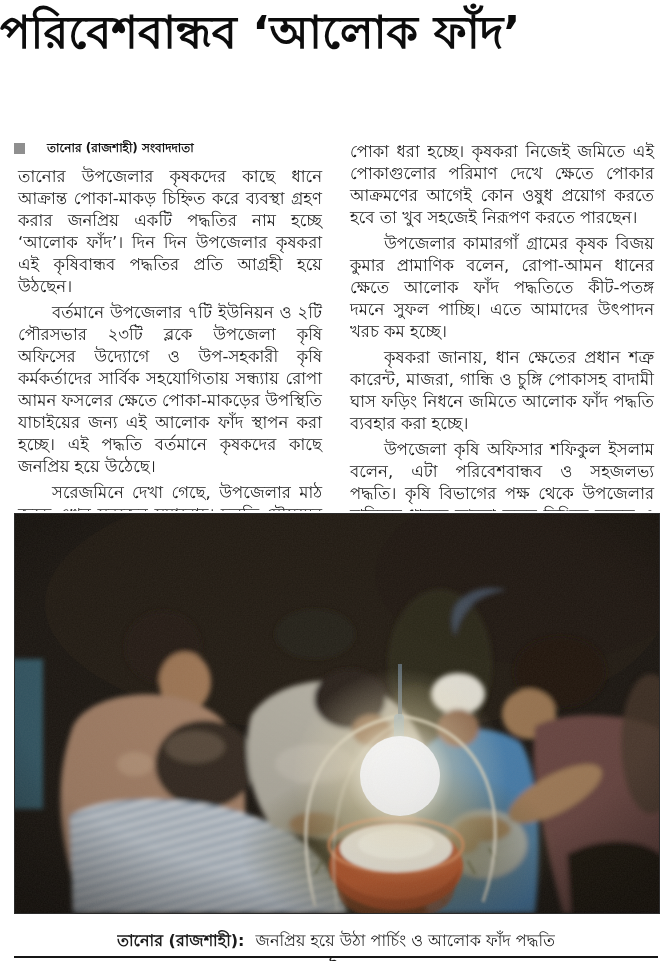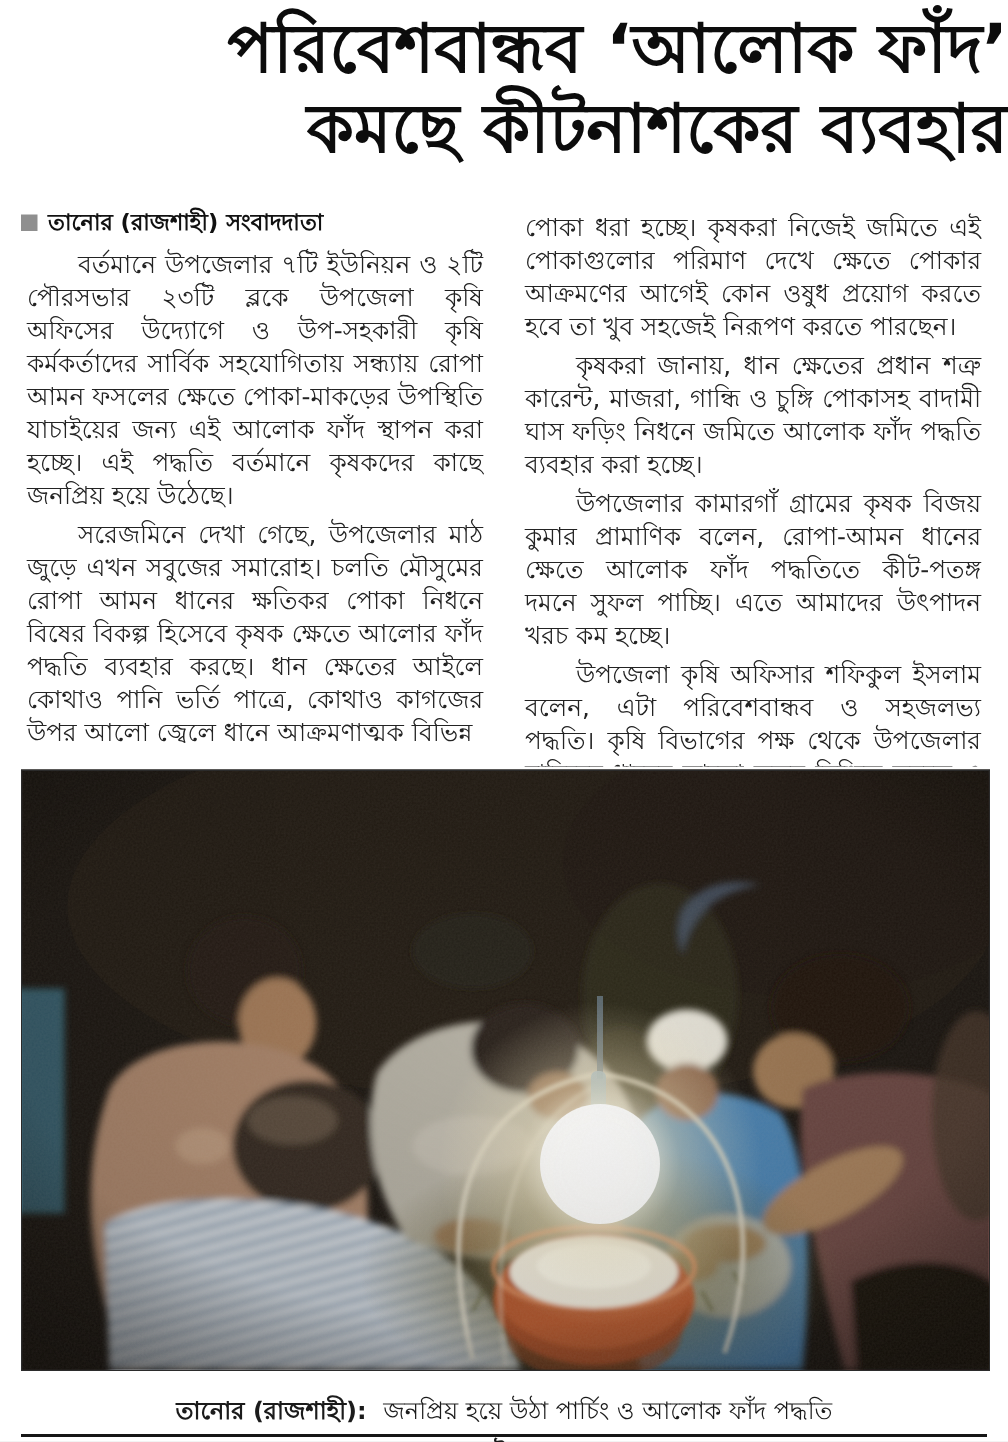--- a/index.html
+++ b/index.html
@@ -7,38 +7,38 @@
     position:relative;
     width:672px;height:961px;
     margin:0 auto;
     background:#ffffff;
     font-family:"Liberation Serif","DejaVu Sans",serif;
     color:#1d1d1d;
     overflow:hidden;
   }
   .headline{
     position:absolute;top:6px;left:0;right:0;
-    margin:0;text-align:right;
+    margin:0;text-align:left;
     font-size:45px;line-height:1.18;font-weight:bold;color:#0c0c0c;
     font-family:"DejaVu Sans","Liberation Sans",sans-serif;
   }
   .headline span{display:block;}
   .columns{
     position:absolute;top:137px;left:14px;width:644px;height:374px;
     display:flex;gap:20px;overflow:hidden;
   }
   .col{
     flex:1 1 0;
     text-align:justify;
     font-size:16.5px;line-height:22px;color:#232323;
     font-family:"DejaVu Sans","Liberation Sans",sans-serif;
   }
   .byline{
-    font-weight:bold;font-size:15px;margin:0 0 7px 0;color:#111;
-    display:flex;align-items:center;gap:7px;
+    font-weight:bold;font-size:12px;margin:0 0 7px 0;color:#111;
+    display:flex;align-items:center;gap:22px;
   }
   .byline-sq{
     width:11px;height:11px;background:#8f8f8f;display:inline-block;flex:0 0 auto;
   }
   p.para{margin:4px;}
   p.indent{text-indent:34px;}
   .photo{
     position:absolute;top:513px;left:14px;width:644px;height:399px;
     margin:0;border:1px solid #2b2b2b;background:#1c1712;
   }
@@ -58,36 +58,36 @@
     border:0;border-top:2px solid #161616;margin:0;
   }
 </style>
 </head>
 <body>
 
 <div class="page">
 
   <h1 class="headline">
     <span>পরিবেশবান্ধব ‘আলোক ফাঁদ’</span>
-    <span>কমছে কীটনাশকের ব্যবহার</span>
   </h1>
 
   <div class="columns">
     <div class="col">
       <div class="byline">
         <span class="byline-sq"></span>
         <span>তানোর (রাজশাহী) সংবাদদাতা</span>
       </div>
+      <p class="para">তানোর উপজেলার কৃষকদের কাছে ধানে আক্রান্ত পোকা-মাকড় চিহ্নিত করে ব্যবস্থা গ্রহণ করার জনপ্রিয় একটি পদ্ধতির নাম হচ্ছে ‘আলোক ফাঁদ’। দিন দিন উপজেলার কৃষকরা এই কৃষিবান্ধব পদ্ধতির প্রতি আগ্রহী হয়ে উঠছেন।</p>
       <p class="para indent">বর্তমানে উপজেলার ৭টি ইউনিয়ন ও ২টি পৌরসভার ২৩টি ব্লকে উপজেলা কৃষি অফিসের উদ্যোগে ও উপ-সহকারী কৃষি কর্মকর্তাদের সার্বিক সহযোগিতায় সন্ধ্যায় রোপা আমন ফসলের ক্ষেতে পোকা-মাকড়ের উপস্থিতি যাচাইয়ের জন্য এই আলোক ফাঁদ স্থাপন করা হচ্ছে। এই পদ্ধতি বর্তমানে কৃষকদের কাছে জনপ্রিয় হয়ে উঠেছে।</p>
       <p class="para indent">সরেজমিনে দেখা গেছে, উপজেলার মাঠ জুড়ে এখন সবুজের সমারোহ। চলতি মৌসুমের রোপা আমন ধানের ক্ষতিকর পোকা নিধনে বিষের বিকল্প হিসেবে কৃষক ক্ষেতে আলোর ফাঁদ পদ্ধতি ব্যবহার করছে। ধান ক্ষেতের আইলে কোথাও পানি ভর্তি পাত্রে, কোথাও কাগজের উপর আলো জ্বেলে ধানে আক্রমণাত্মক বিভিন্ন</p>
     </div>
     <div class="col">
       <p class="para">পোকা ধরা হচ্ছে। কৃষকরা নিজেই জমিতে এই পোকাগুলোর পরিমাণ দেখে ক্ষেতে পোকার আক্রমণের আগেই কোন ওষুধ প্রয়োগ করতে হবে তা খুব সহজেই নিরূপণ করতে পারছেন।</p>
+      <p class="para indent">উপজেলার কামারগাঁ গ্রামের কৃষক বিজয় কুমার প্রামাণিক বলেন, রোপা-আমন ধানের ক্ষেতে আলোক ফাঁদ পদ্ধতিতে কীট-পতঙ্গ দমনে সুফল পাচ্ছি। এতে আমাদের উৎপাদন খরচ কম হচ্ছে।</p>
       <p class="para indent">কৃষকরা জানায়, ধান ক্ষেতের প্রধান শত্রু কারেন্ট, মাজরা, গান্ধি ও চুঙ্গি পোকাসহ বাদামী ঘাস ফড়িং নিধনে জমিতে আলোক ফাঁদ পদ্ধতি ব্যবহার করা হচ্ছে।</p>
-      <p class="para indent">উপজেলার কামারগাঁ গ্রামের কৃষক বিজয় কুমার প্রামাণিক বলেন, রোপা-আমন ধানের ক্ষেতে আলোক ফাঁদ পদ্ধতিতে কীট-পতঙ্গ দমনে সুফল পাচ্ছি। এতে আমাদের উৎপাদন খরচ কম হচ্ছে।</p>
       <p class="para indent">উপজেলা কৃষি অফিসার শফিকুল ইসলাম বলেন, এটা পরিবেশবান্ধব ও সহজলভ্য পদ্ধতি। কৃষি বিভাগের পক্ষ থেকে উপজেলার চাষিদের ধানের ভালো ফলন নিশ্চিত করতে এ পদ্ধতি ব্যাপকভাবে ছড়িয়ে দিতে চাষি পর্যায়ে নিয়মিত কৃষক সভা, উঠান বৈঠক করা হচ্ছে। পাশাপাশি তাদের তথ্য-পরামর্শ দিয়ে সহযোগিতা করা হচ্ছে।</p>
     </div>
   </div>
 
   <figure class="photo" aria-label="রাতে ধান ক্ষেতের পাশে আলোক ফাঁদ ঘিরে কৃষকের দল — বাল্বের আলোর নিচে পানিভর্তি লাল গামলা">
     <svg width="644" height="399" viewBox="0 0 644 399" aria-hidden="true">
       <defs>
         <radialGradient id="glow" cx="50%" cy="50%" r="50%">
           <stop offset="0%" stop-color="#ffffff"></stop>
           <stop offset="22%" stop-color="#fffdf0" stop-opacity="0.95"></stop>

